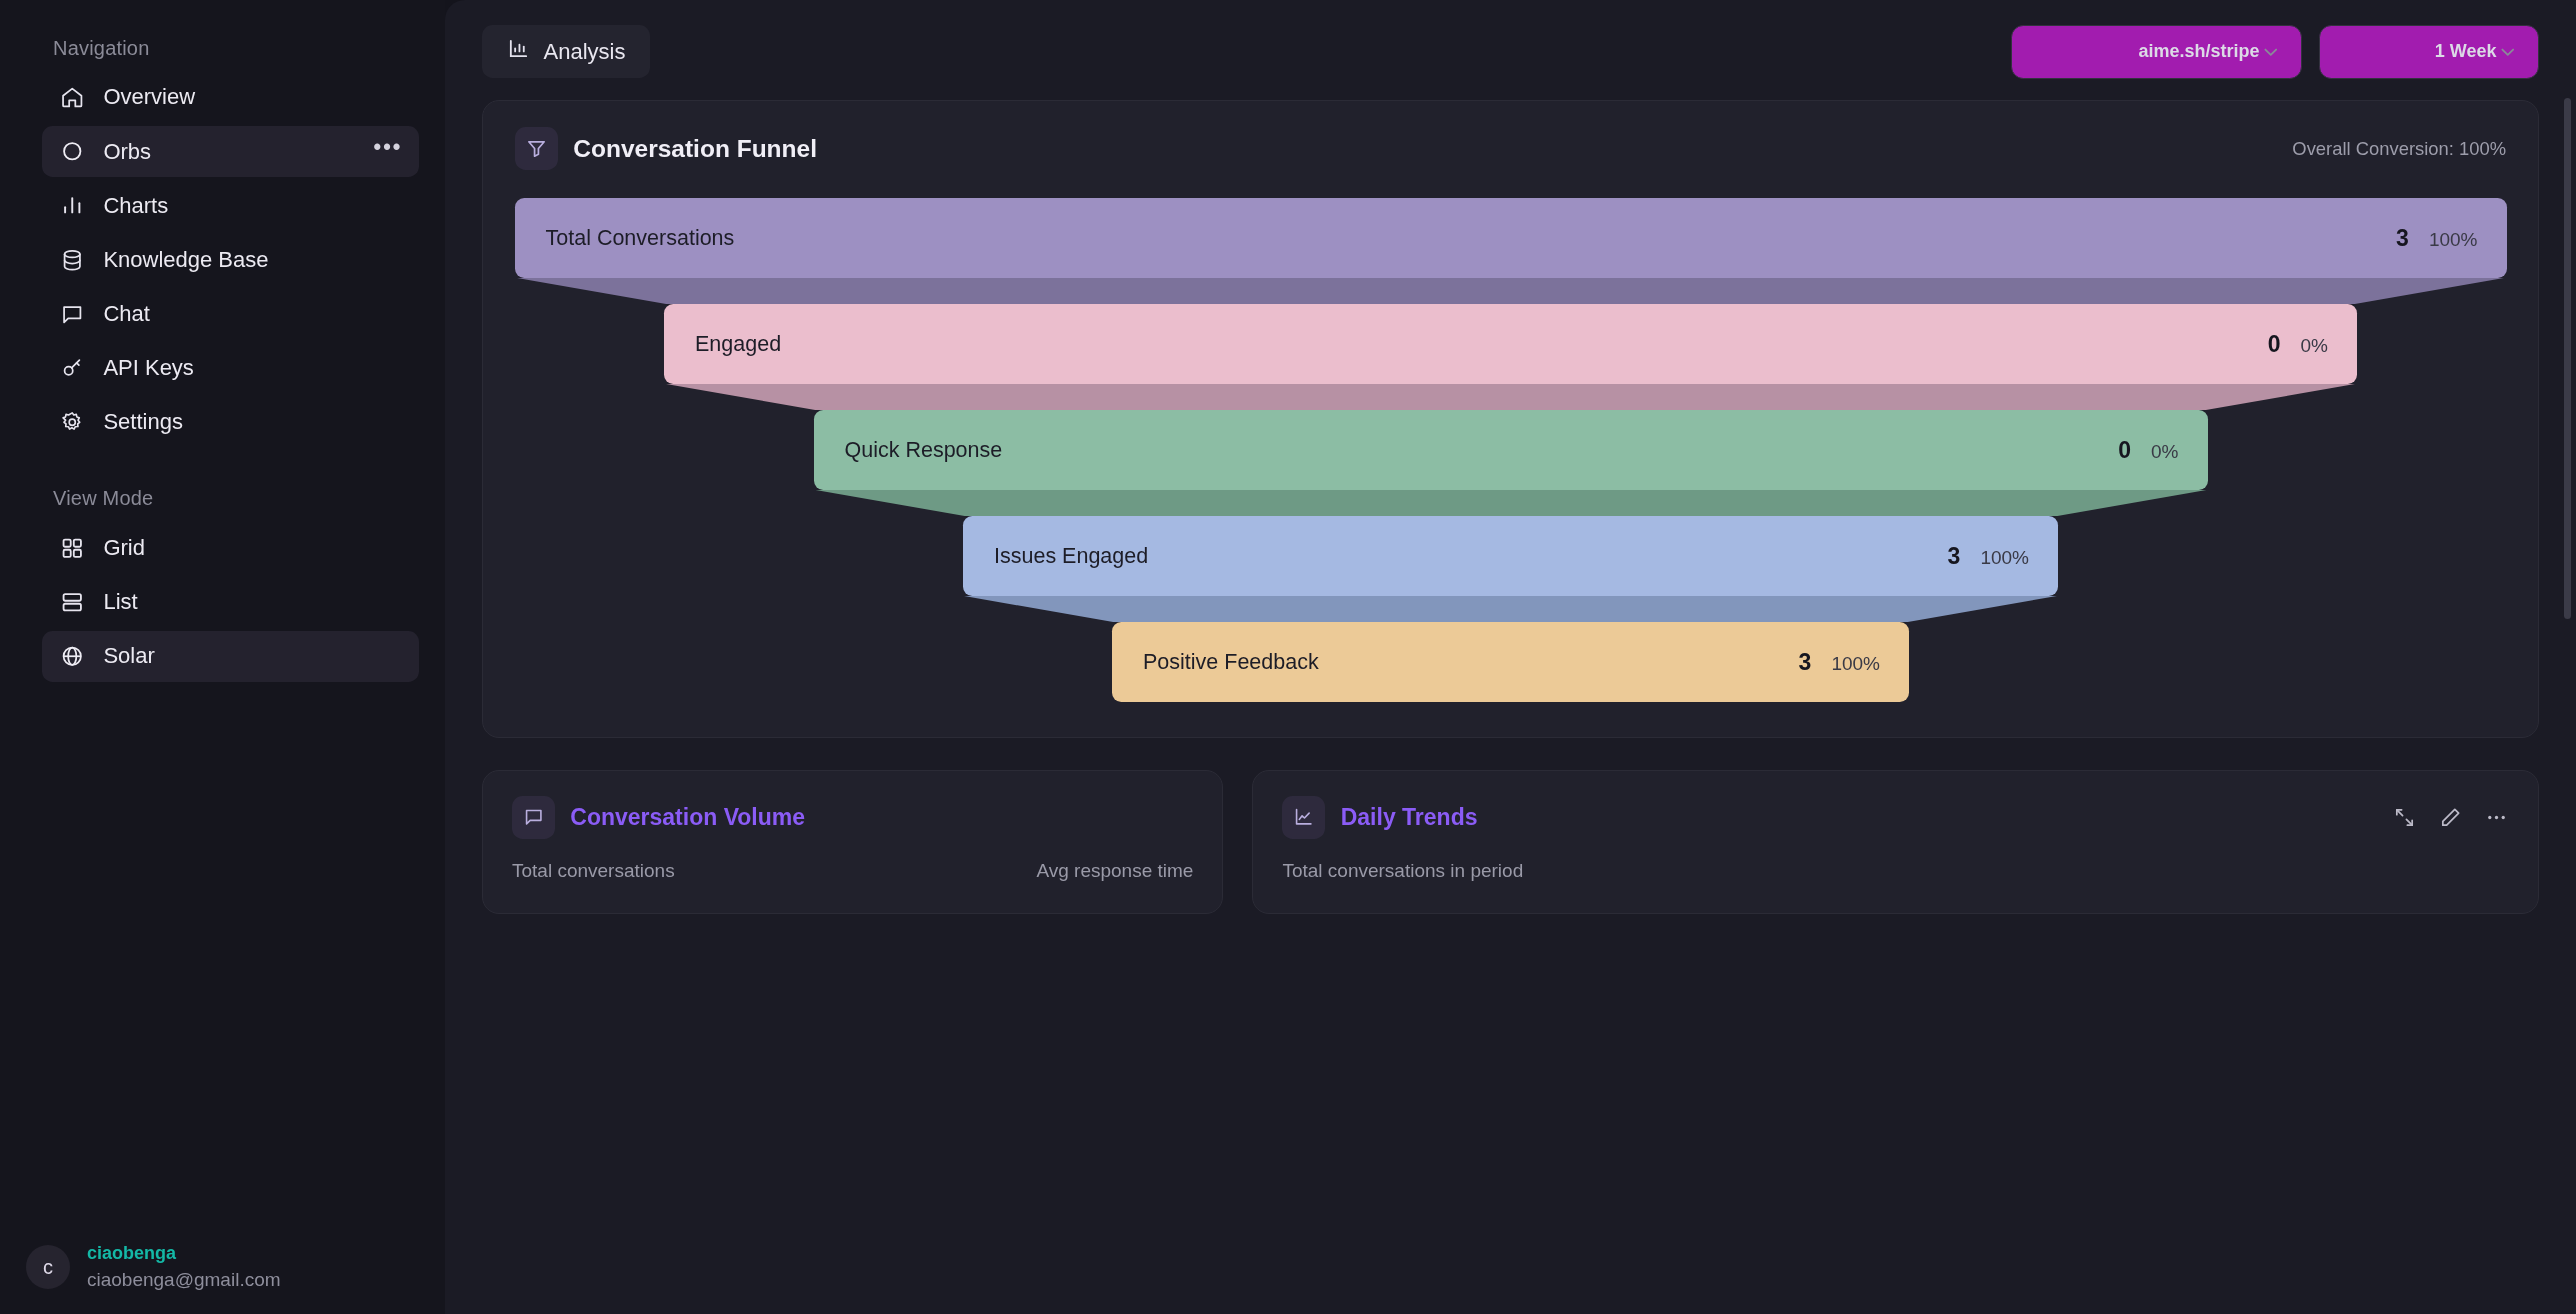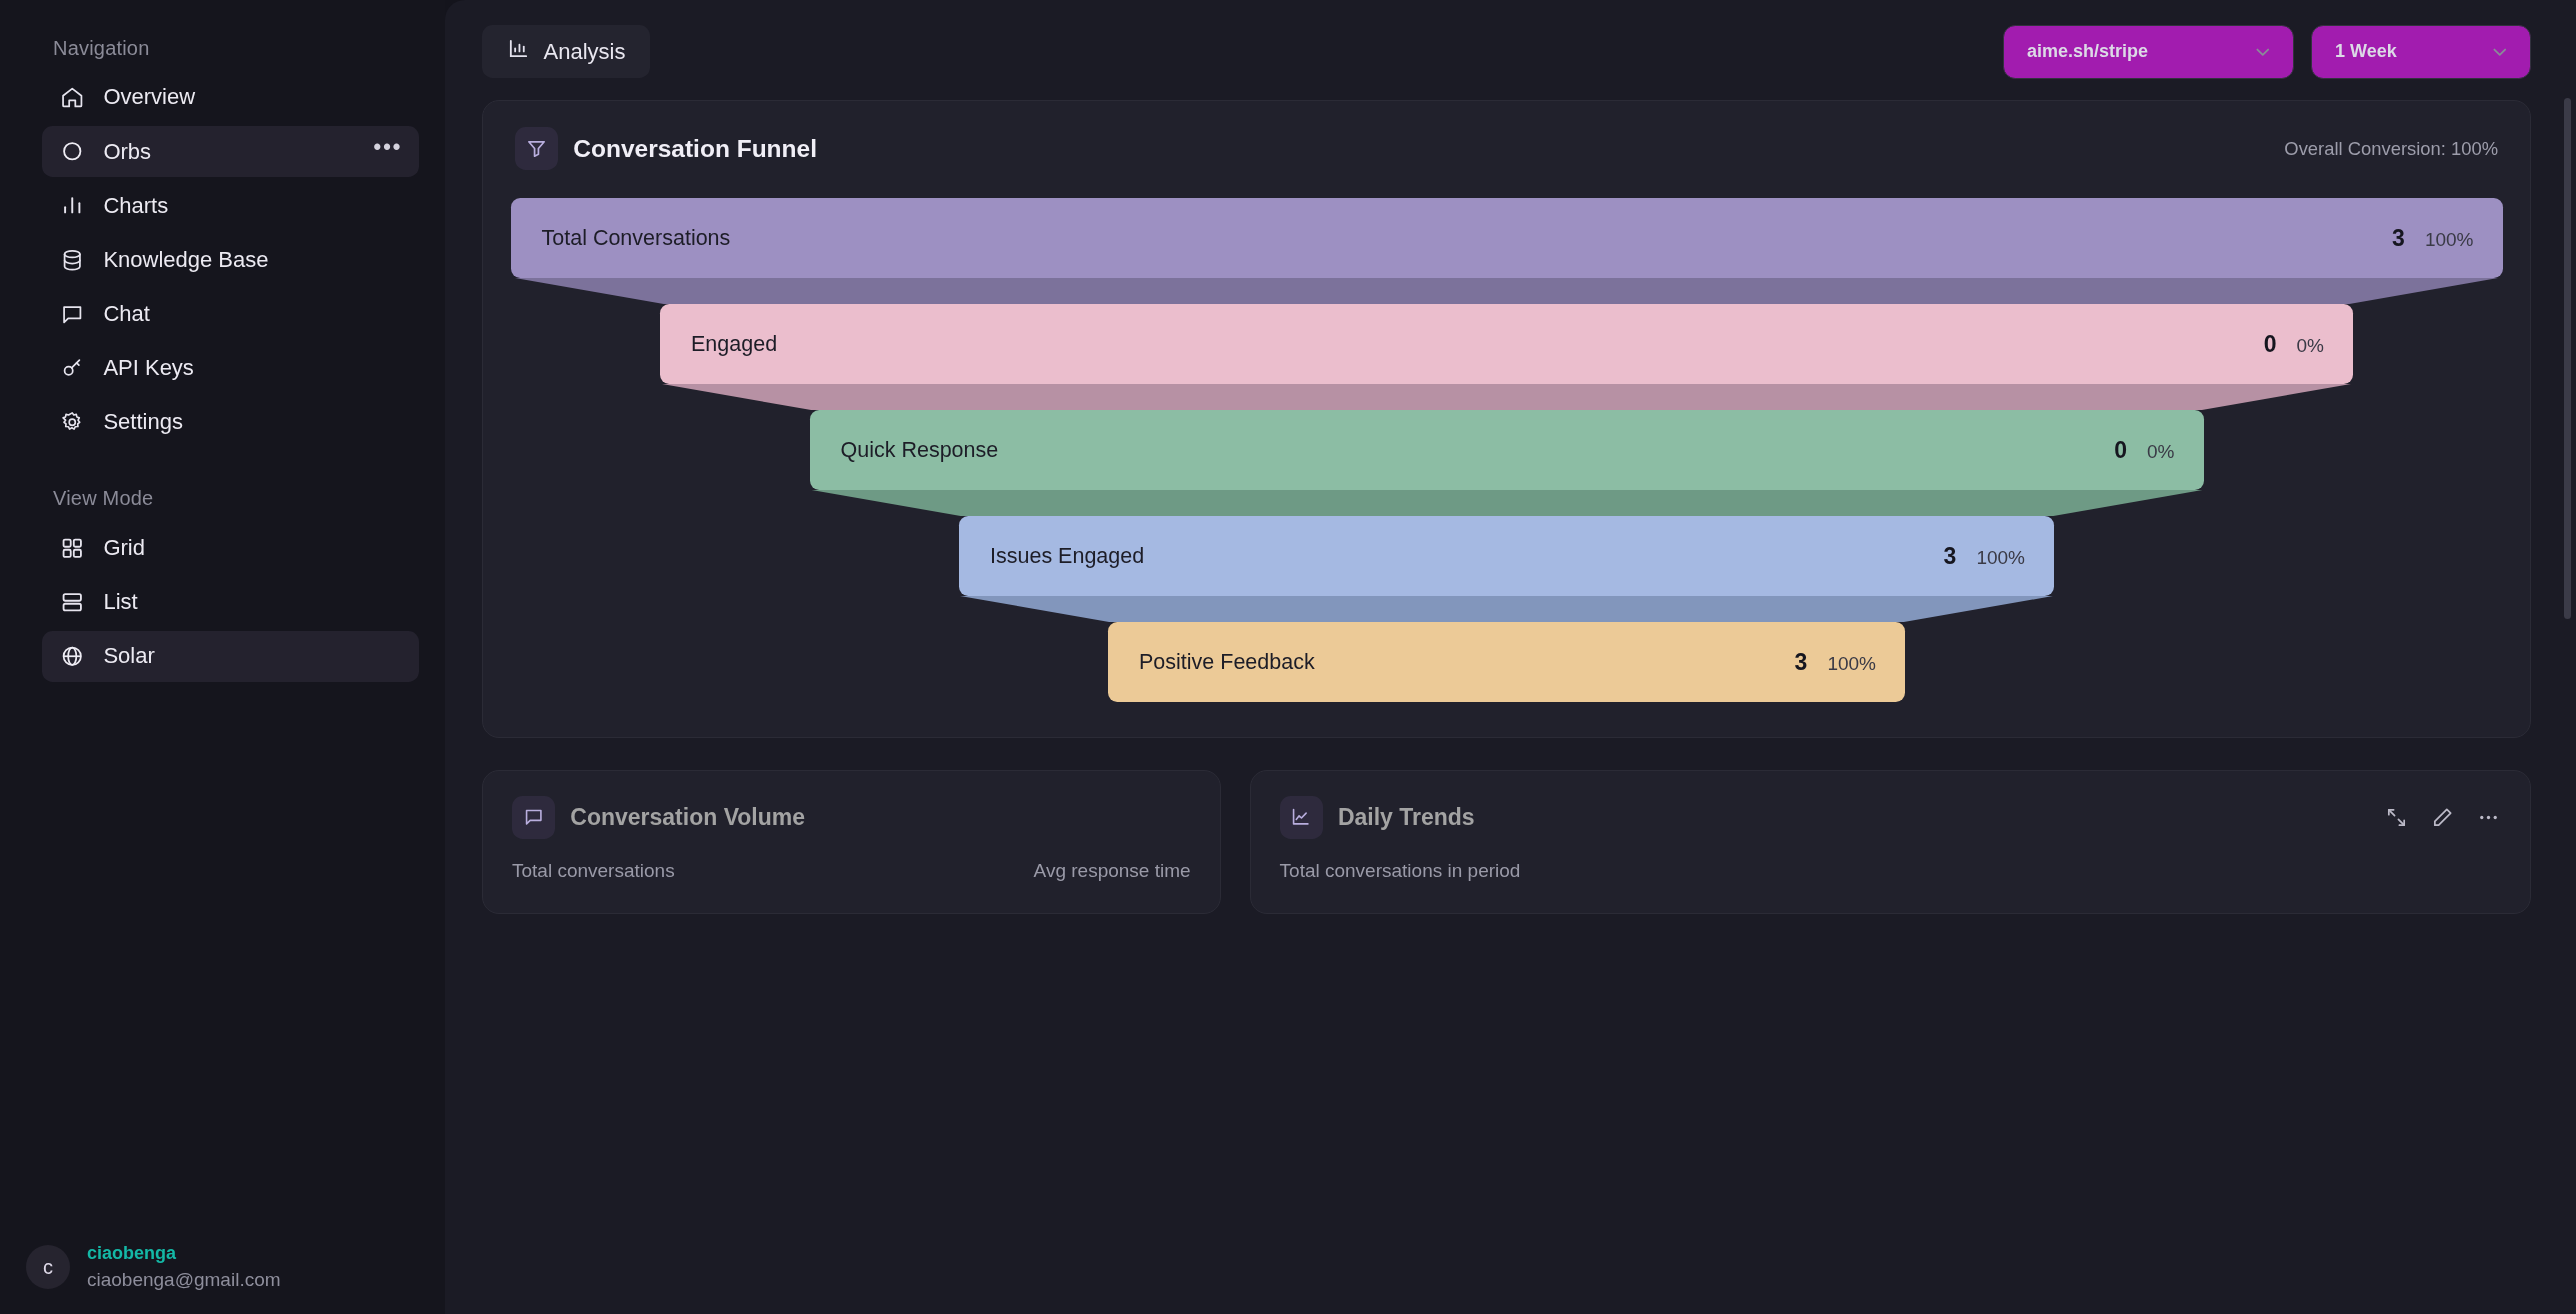--- a/index.html
+++ b/index.html
@@ -68,21 +68,22 @@
     border-bottom: 0.8px solid #25252f;
   }
   .panel-icon { width: 35px; height: 35px; display:flex; align-items:center; justify-content:center; cursor: pointer; }
   .vsep { width: 0.8px; height: 34px; background: #34343f; margin: 0 23px 0 20px; }
   .page-title { color: #f0eef6; font-size: 25px; font-weight: 700; }
   .topbar-right { margin-left: auto; display: flex; align-items: center; }
   .search-btn { width: 40px; height: 40px; display:flex;align-items:center;justify-content:center;cursor:pointer; }
 
   .content {
     flex: 1 1 auto; overflow: hidden; position: relative;
-    padding: 0 8px 0 0;
+    padding: 0 0 0 0;
+    text-align: right;
   }
   .scrollarea { padding: 0 37px; }
 
   .toolbar {
     display: flex; align-items: center;
     padding: 24.5px 0 21.5px 0;
   }
   .chip {
     display: inline-flex; align-items: center; gap: 14px;
     background: #24242f; color: #e9e7f0;
@@ -129,21 +130,21 @@
   .bar-value { font-size: 23px; font-weight: 700; color: #16161f; }
   .bar-pct { font-size: 19px; color: #3a3a46; }
   .connector { width: 100%; display: flex; justify-content: center; }
   .connector svg { display: block; }
 
   
   .bottom-row { display: flex; gap: 29px; margin-top: 32px; padding-bottom: 46px; }
   .bcard { flex: 1 1 0; padding: 24.5px 29px 31px 29px; }
   .bcard.wide { flex: 1.8 1 0; }
   .bcard-head { display: flex; align-items: center; }
-  .bcard-title { color: #a3a3a3; font-size: 23px; font-weight: 700; }
+  .bcard-title { color: #8b5cf6; font-size: 23px; font-weight: 700; }
   .bcard-actions { margin-left: auto; display: flex; align-items: center; gap: 20px; }
   .act { cursor: pointer; display:flex; align-items:center; justify-content:center; width:26px; height:26px;}
   .bcard-sub {
     margin-top: 21.5px; display: flex; align-items: center;
     color: #9a9aa8; font-size: 19px;
   }
   .bcard-sub .right { margin-left: auto; }
 
   
   .scrollbar {

